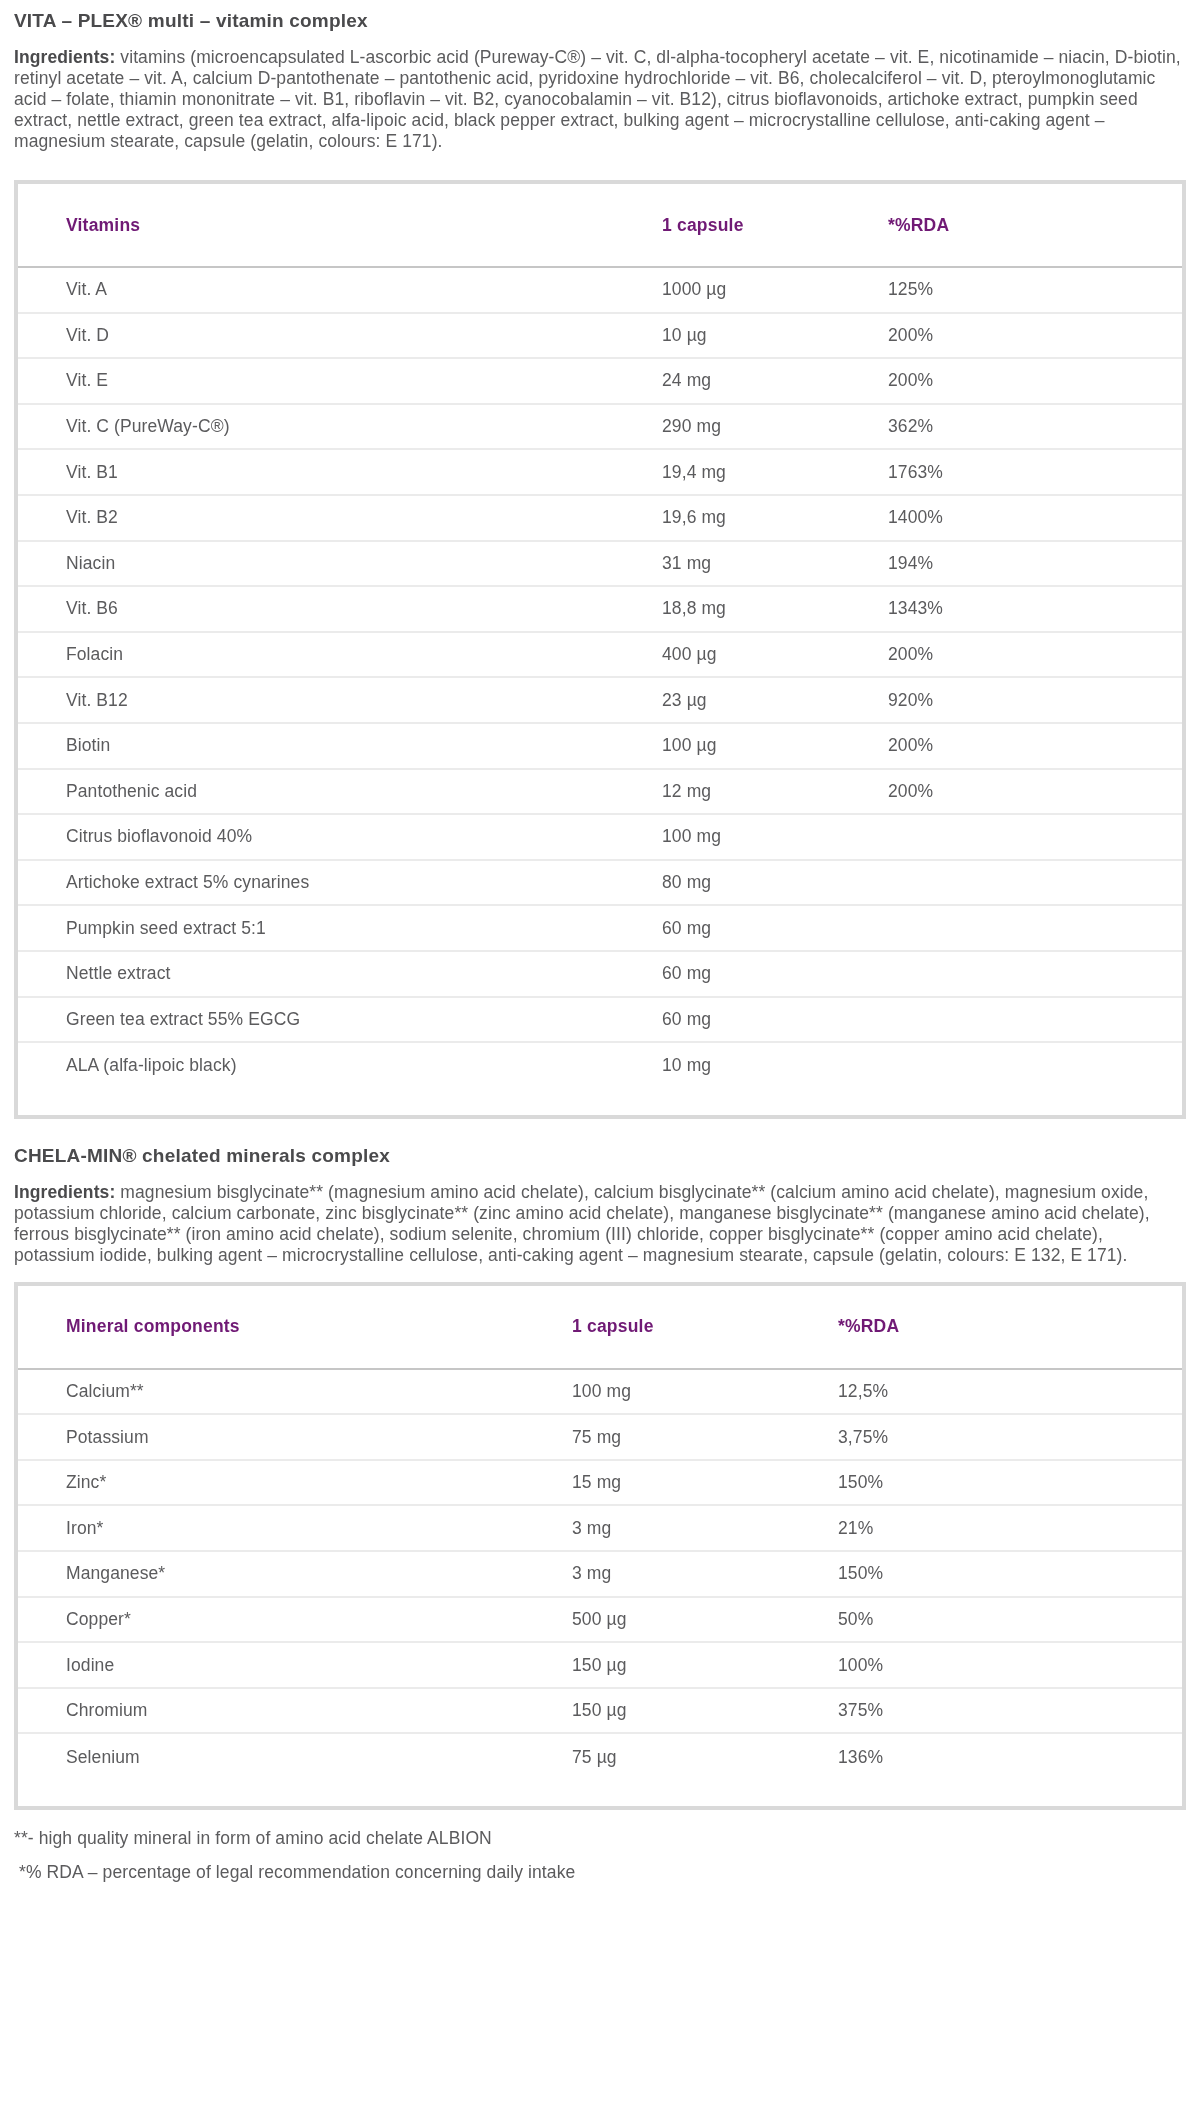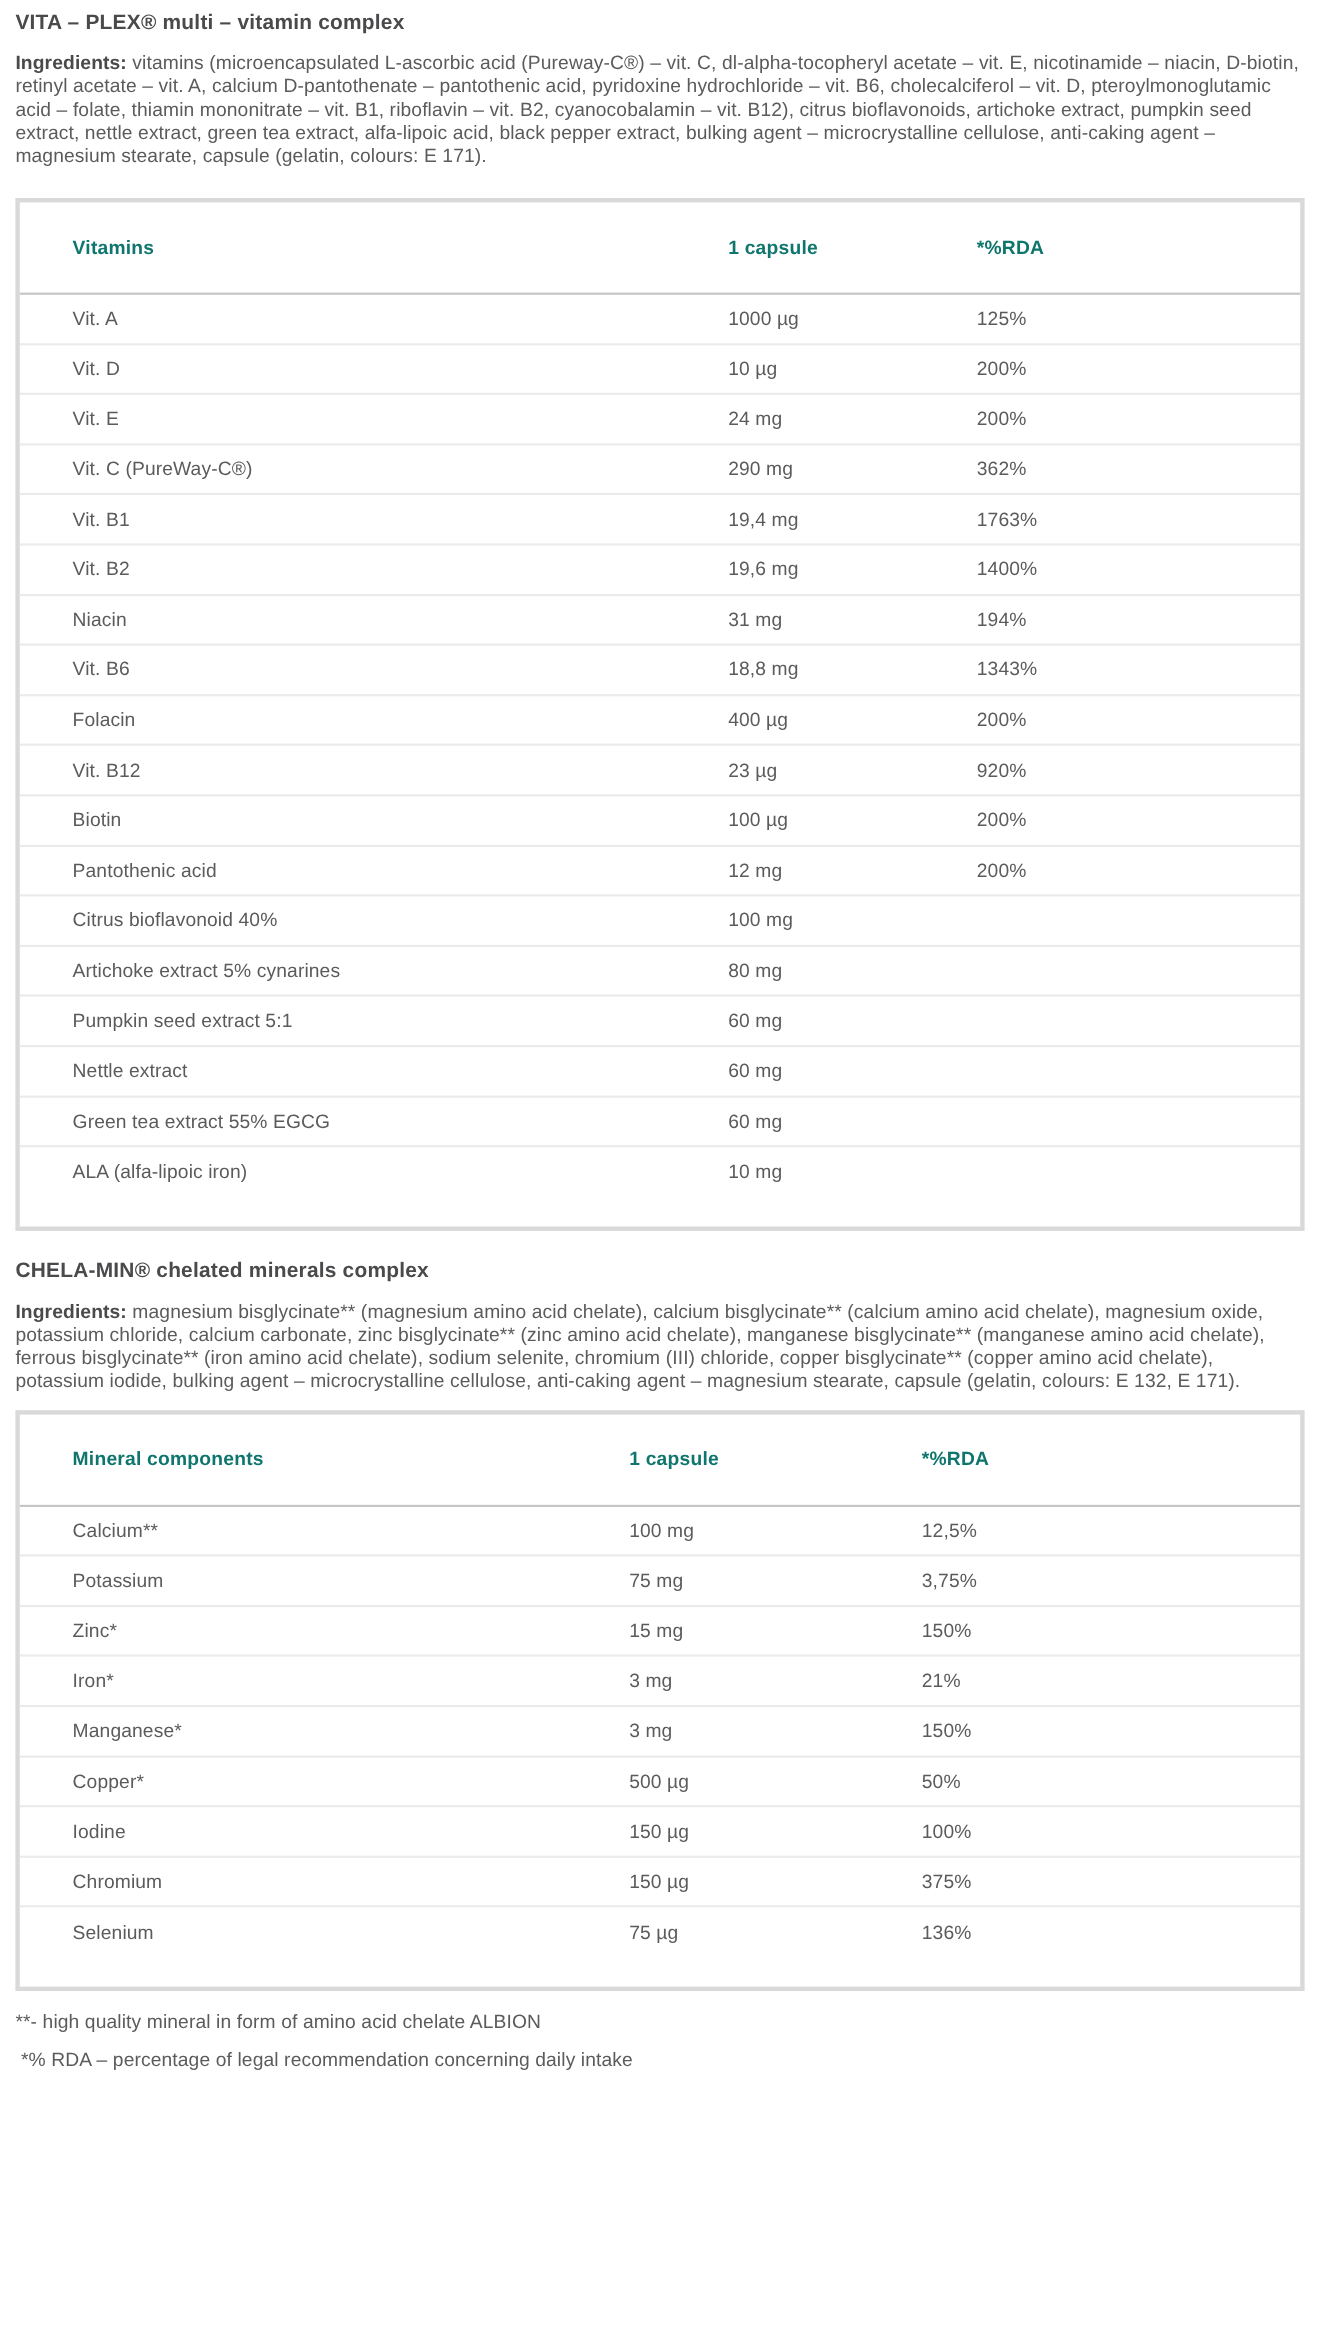--- a/index.html
+++ b/index.html
@@ -31,21 +31,21 @@
     background: #ffffff;
     padding-bottom: 26px;
   }
   .tbl.vitamins { margin-top: 28px; }
   .tbl.minerals { margin-top: 16px; }
 
   .thead {
     display: grid; align-items: center;
     height: 84px;
     padding-left: 48px;
-    font-size: 17.5px; font-weight: 700; color: #0f766e;
+    font-size: 17.5px; font-weight: 700; color: #701a75;
     border-bottom: 2px solid #c6c6c6;
     letter-spacing: .2px;
   }
   .row {
     display: grid; align-items: center;
     height: 45.6px;
     padding-left: 48px;
     font-size: 17.5px;
     color: #5b5b5d;
     border-bottom: 2px solid #ebebeb;
@@ -178,21 +178,21 @@
           <div></div>
         </div>
 
         <div class="row cols-v">
           <div>Green tea extract 55% EGCG</div>
           <div>60 mg</div>
           <div></div>
         </div>
 
         <div class="row cols-v">
-          <div>ALA (alfa-lipoic iron)</div>
+          <div>ALA (alfa-lipoic black)</div>
           <div>10 mg</div>
           <div></div>
         </div>
 
       </div>
   </div>
 
   <div class="section-title">CHELA-MIN® chelated minerals complex</div>
 
   <div class="para"><span class="label">Ingredients:</span><span> magnesium bisglycinate** (magnesium amino acid chelate), calcium bisglycinate** (calcium amino acid chelate), magnesium oxide, potassium chloride, calcium carbonate, zinc bisglycinate** (zinc amino acid chelate), manganese bisglycinate** (manganese amino acid chelate), ferrous bisglycinate** (iron amino acid chelate), sodium selenite, chromium (III) chloride, copper bisglycinate** (copper amino acid chelate), potassium iodide, bulking agent – microcrystalline cellulose, anti-caking agent – magnesium stearate, capsule (gelatin, colours: E 132, E 171).</span></div>

